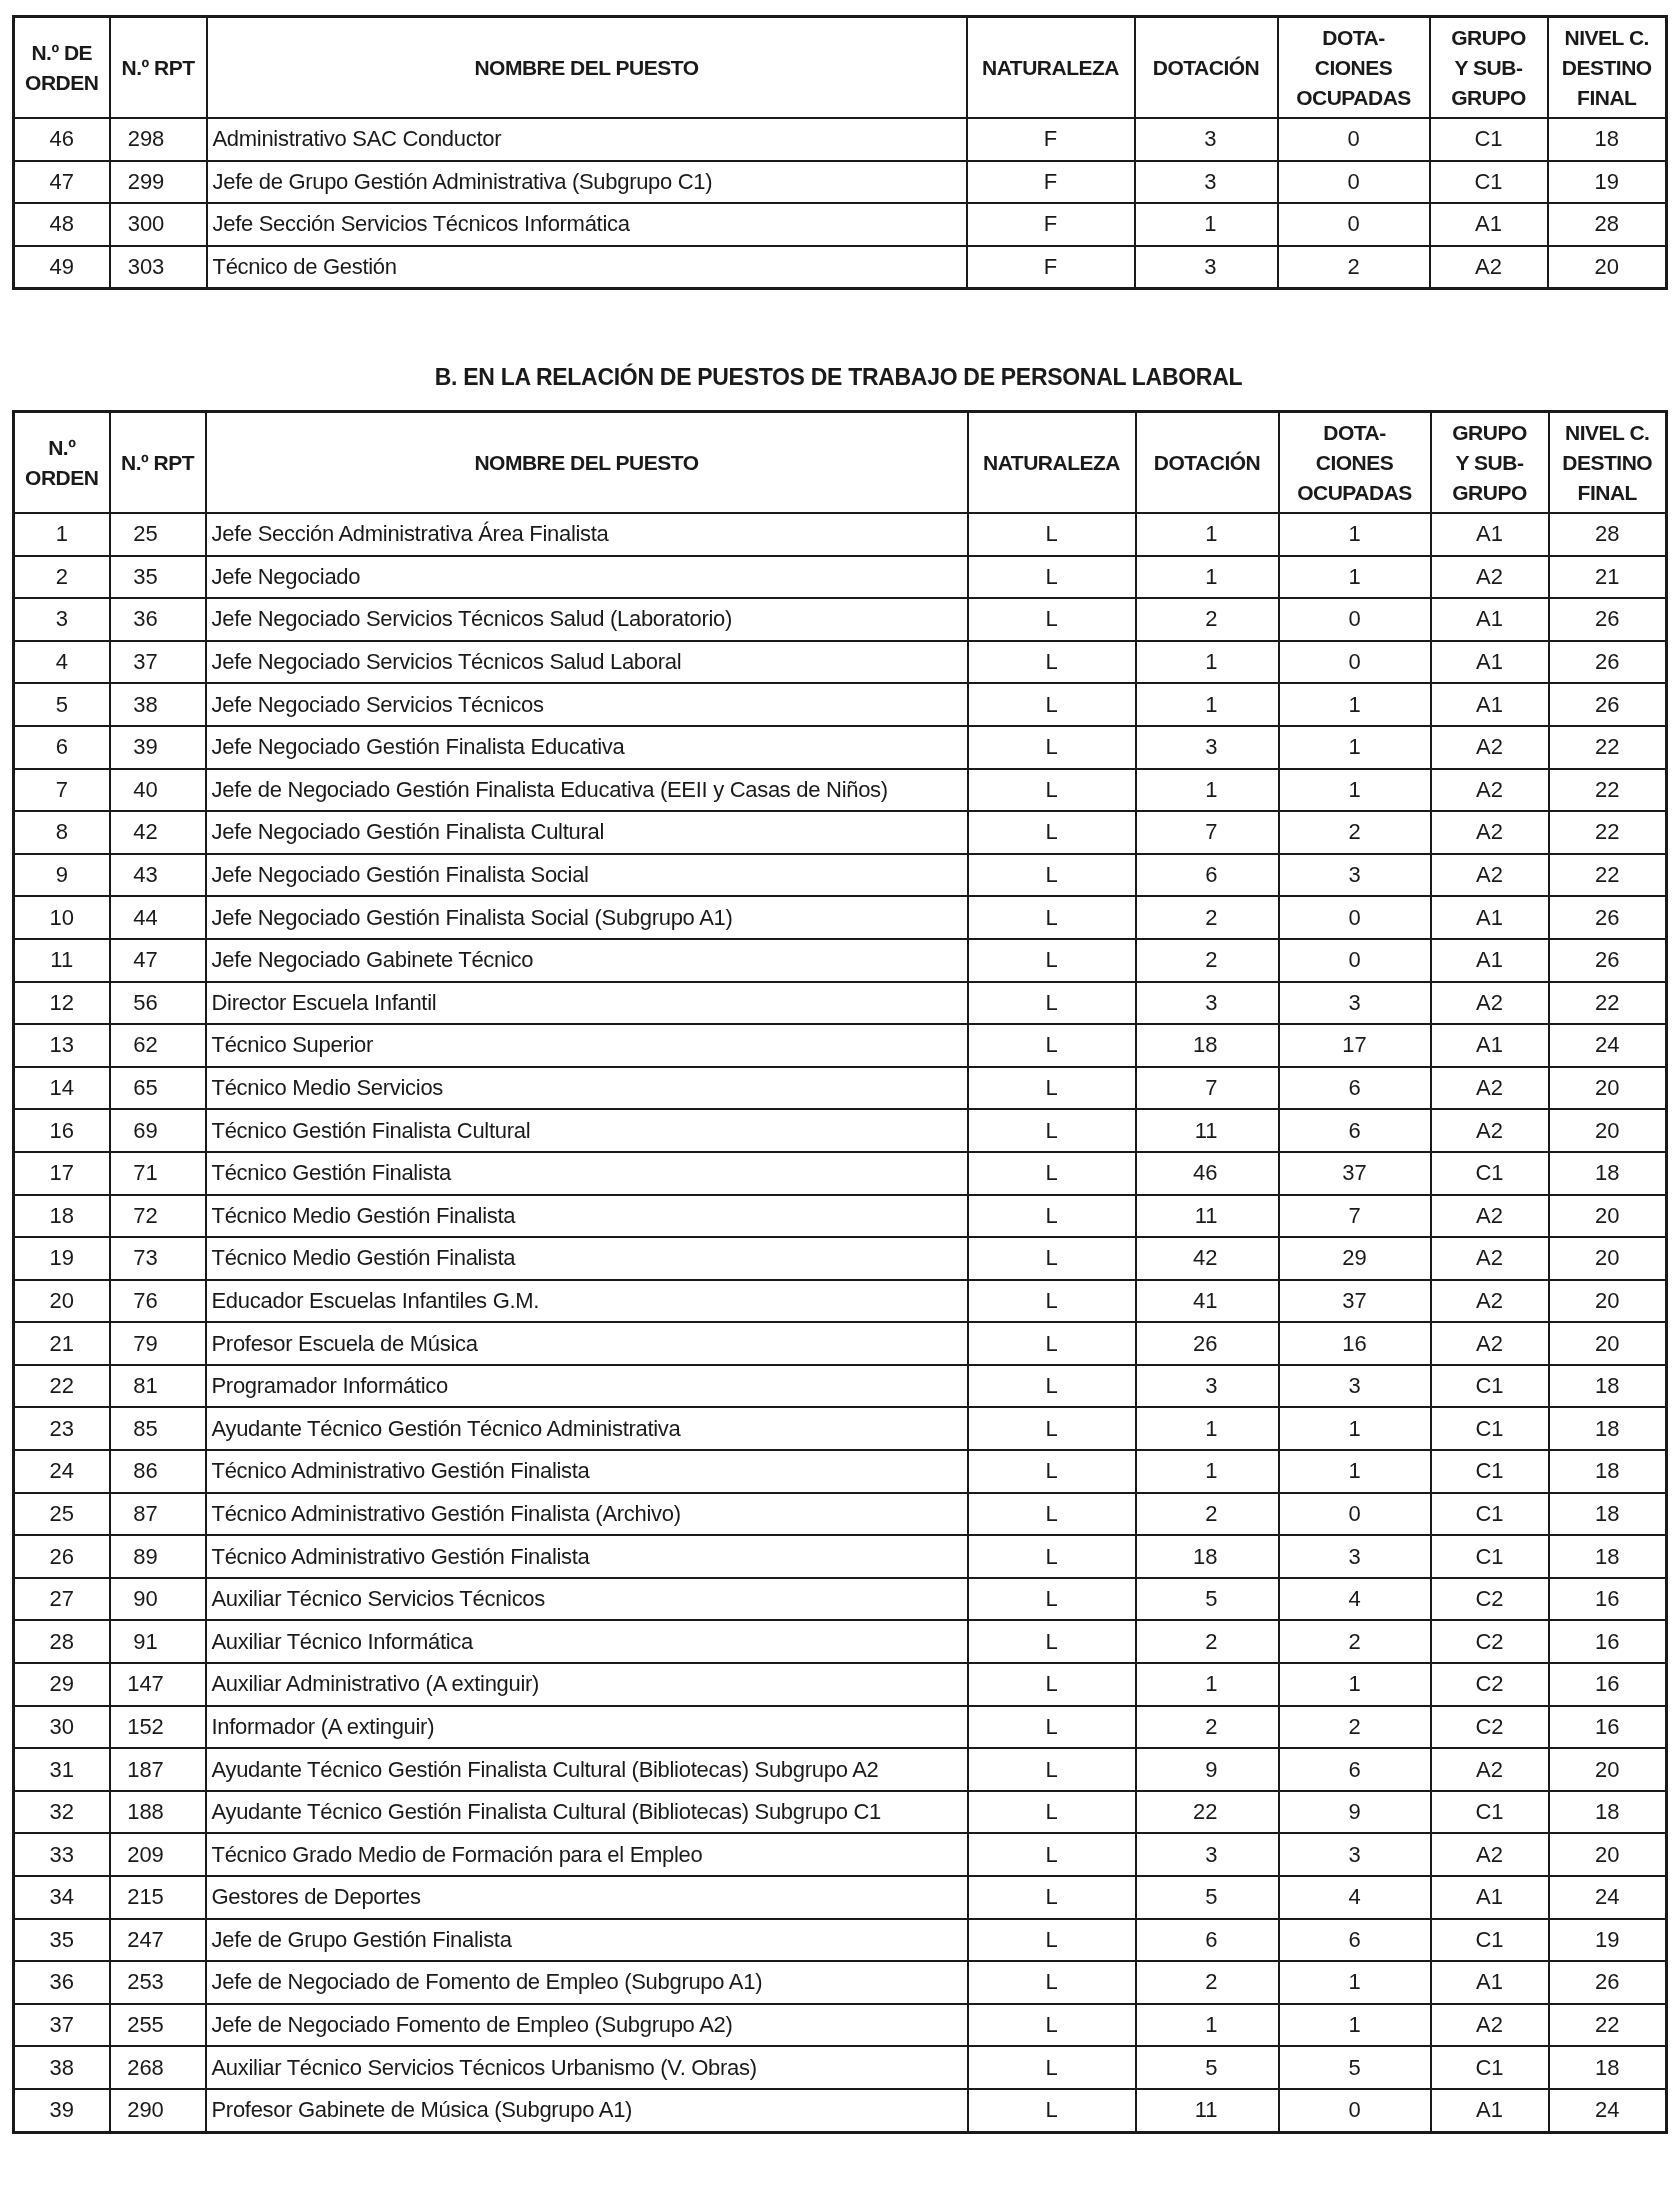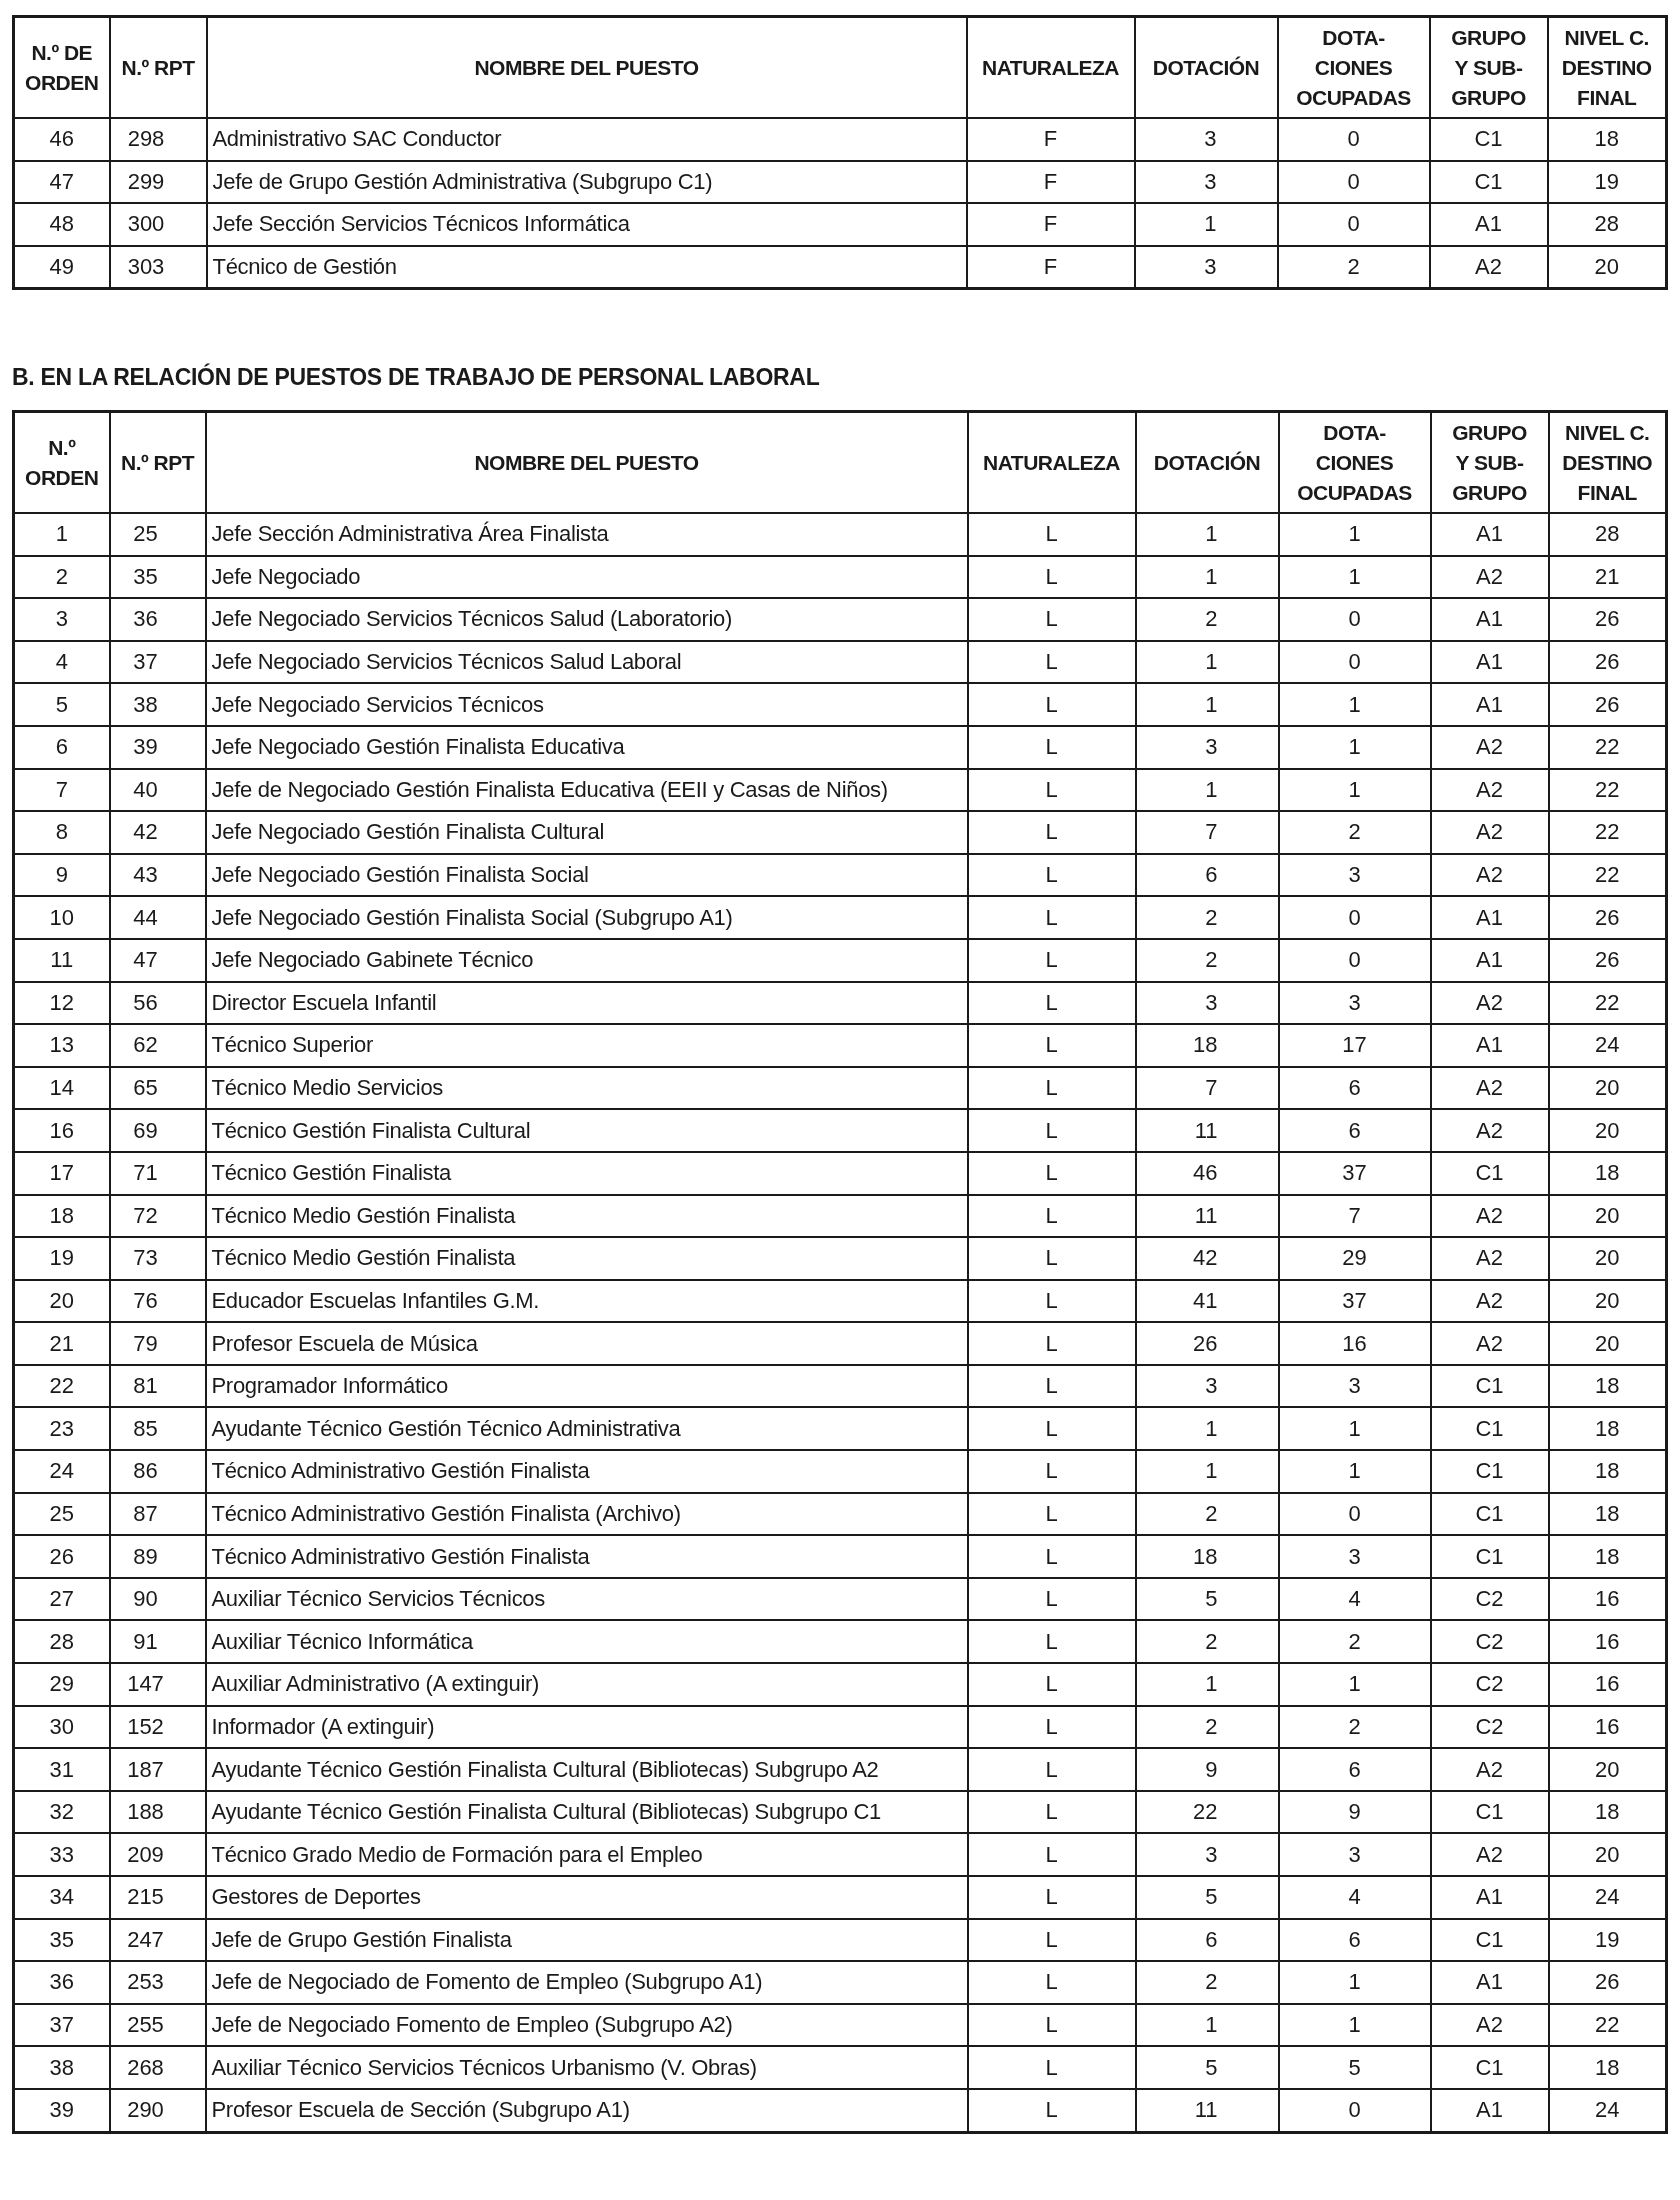--- a/index.html
+++ b/index.html
@@ -26,21 +26,21 @@
   table.rpt th .hl { display: block; }
   table.rpt td { height: 40.6px; }
   td.c { text-align: center; }
   td.name { text-align: left; padding-left: 5px !important; letter-spacing: -0.3px; margin-left: 39px; }
   #table-a { top: 15px; border-radius: 28px; }
   #table-a thead th { height: 99px; }
   #table-b { top: 410px; }
   #table-b thead th { height: 99px; }
   .section-title {
     position: absolute; left: 12px; width: 1653px; top: 364px;
-    font-weight: bold; font-size: 23px;
+    text-align: center; font-weight: bold; font-size: 23px;
     letter-spacing: -0.3px;
   }
   td.ord { text-align: center; }
   td.rpt-col { text-align: center; padding-right: 24px !important; }
   td.dot { text-align: right; padding-right: 60px !important; }
   td.ocup { text-align: center; }
 </style>
 </head>
 <body>
 
@@ -549,21 +549,21 @@
         <td class="name">Auxiliar Técnico Servicios Técnicos Urbanismo (V. Obras)</td>
         <td class="c">L</td>
         <td class="dot">5</td>
         <td class="ocup">5</td>
         <td class="c">C1</td>
         <td class="c">18</td>
       </tr>
       <tr>
         <td class="ord">39</td>
         <td class="rpt-col">290</td>
-        <td class="name">Profesor Escuela de Sección (Subgrupo A1)</td>
+        <td class="name">Profesor Gabinete de Música (Subgrupo A1)</td>
         <td class="c">L</td>
         <td class="dot">11</td>
         <td class="ocup">0</td>
         <td class="c">A1</td>
         <td class="c">24</td>
       </tr>
     </tbody>
 </table>
 
 </body></html>

